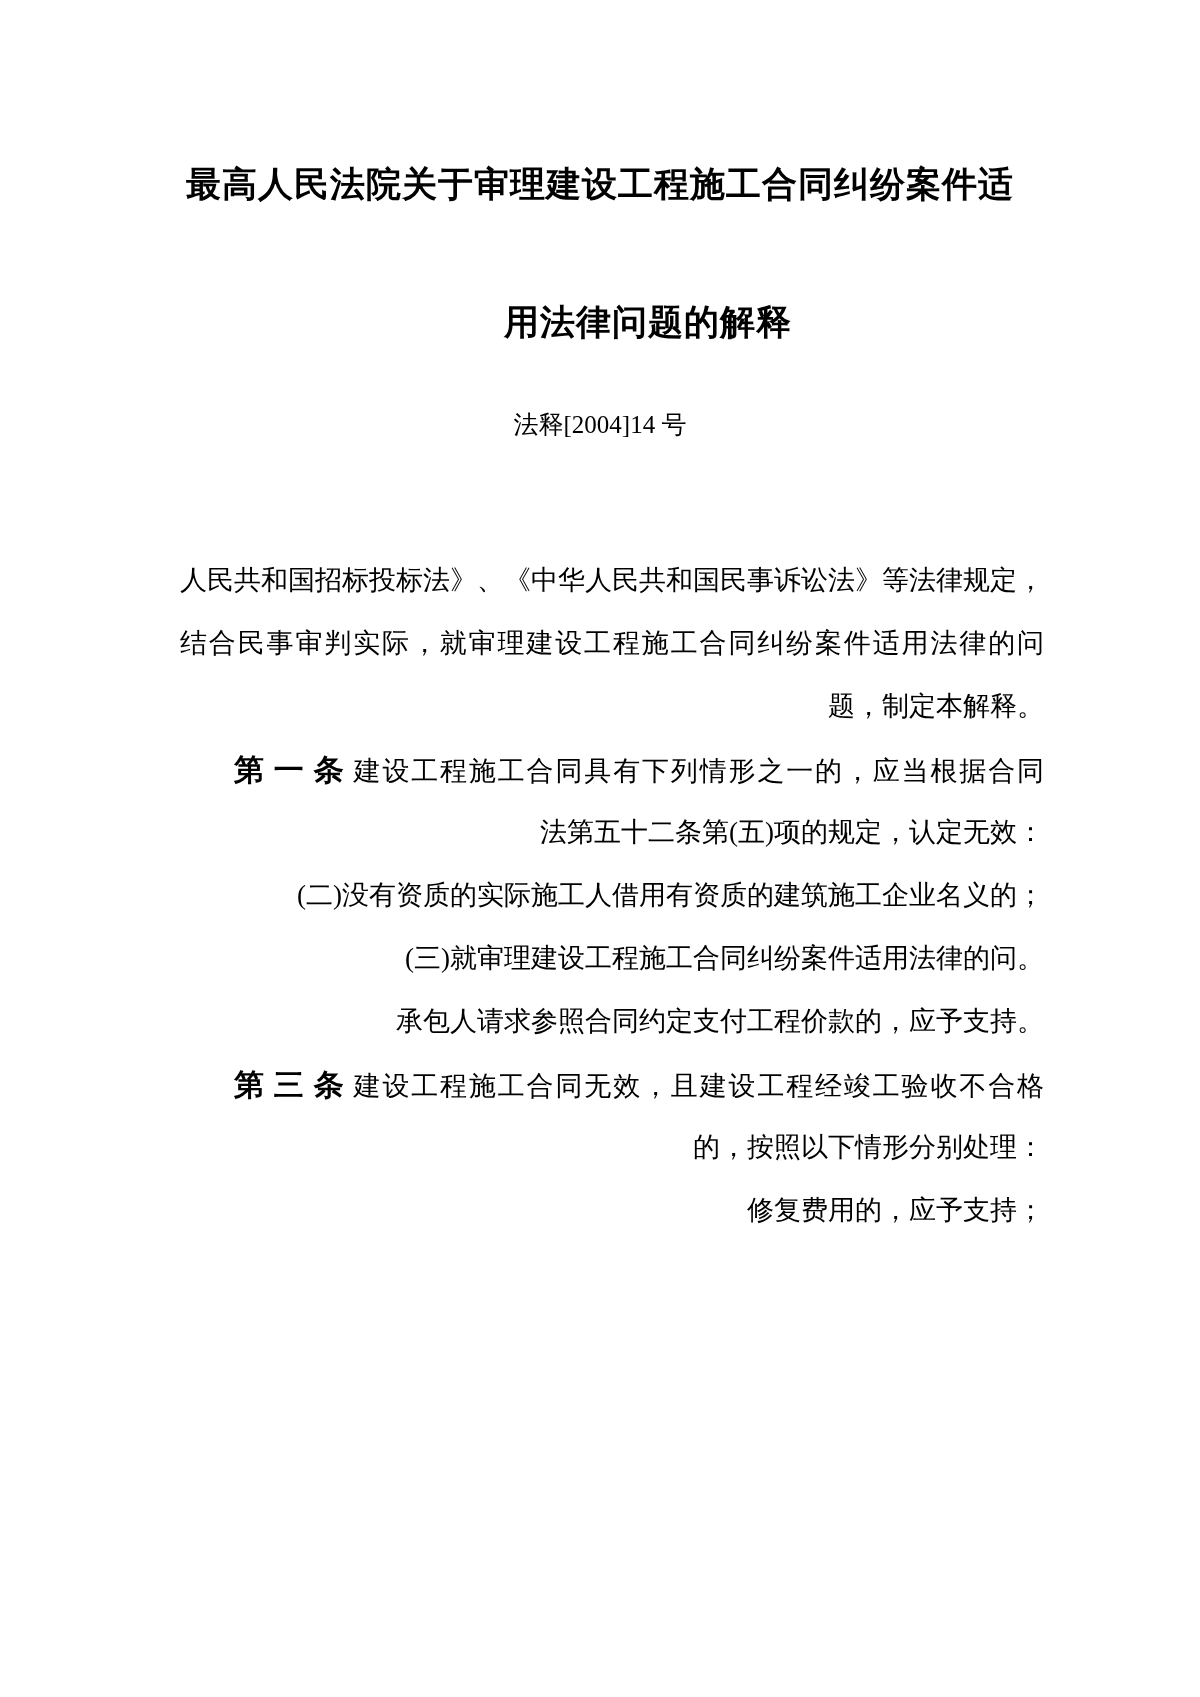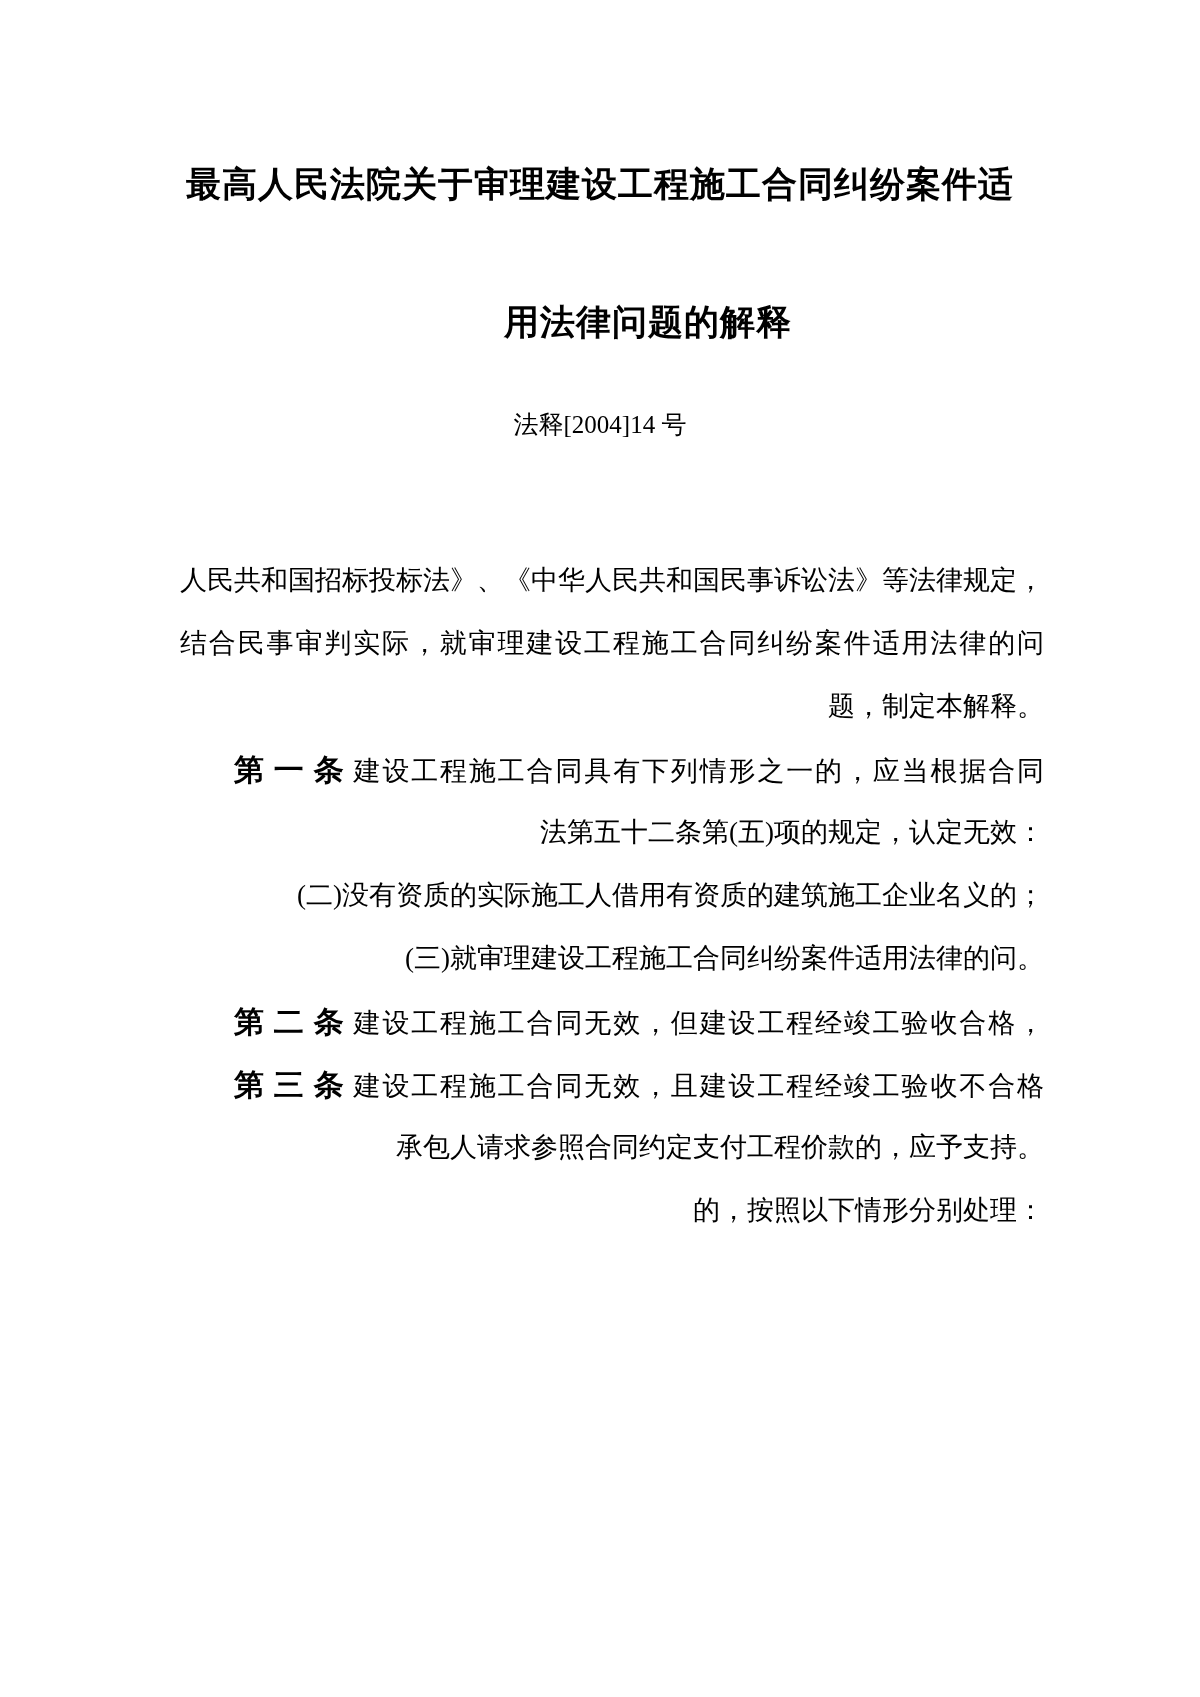--- a/index.html
+++ b/index.html
@@ -86,24 +86,24 @@
 
     <div class="line indent justify"><span class="art">第一条</span><span class="txt">建设工程施工合同具有下列情形之一的，应当根据合同</span></div>
 
     <div class="line"><span class="txt">法第五十二条第(五)项的规定，认定无效：</span></div>
 
 
     <div class="line indent"><span class="txt">(二)没有资质的实际施工人借用有资质的建筑施工企业名义的；</span></div>
 
     <div class="line indent"><span class="txt">(三)就审理建设工程施工合同纠纷案件适用法律的问。</span></div>
 
-    <div class="line indent justify"><span class="art">第二条</span><span class="txt">建设工程施工合同无效，但建设工程经竣工验收合格，</span></div>
+
+    <div class="line"><span class="txt">承包人请求参照合同约定支付工程价款的，应予支持。</span></div>
 
     <div class="line indent justify"><span class="art">第三条</span><span class="txt">建设工程施工合同无效，且建设工程经竣工验收不合格</span></div>
-
-    <div class="line"><span class="txt">承包人请求参照合同约定支付工程价款的，应予支持。</span></div>
 
     <div class="line"><span class="txt">的，按照以下情形分别处理：</span></div>
 
 
+    <div class="line"><span class="txt">修复费用的，应予支持；</span></div>
 
   </div>
 </div>
 
 </body></html>

